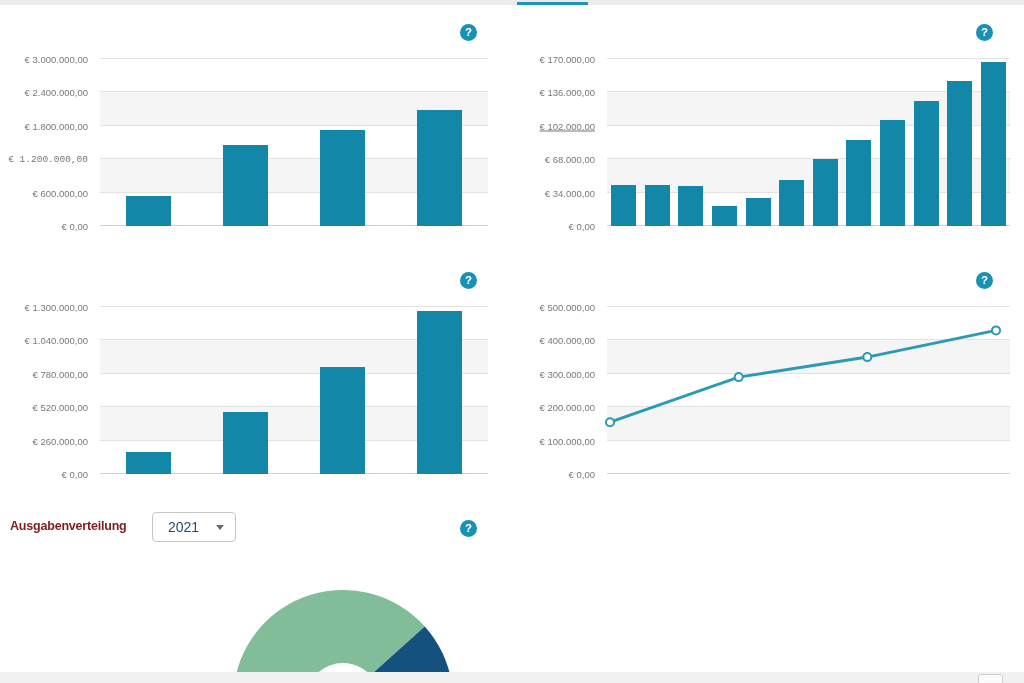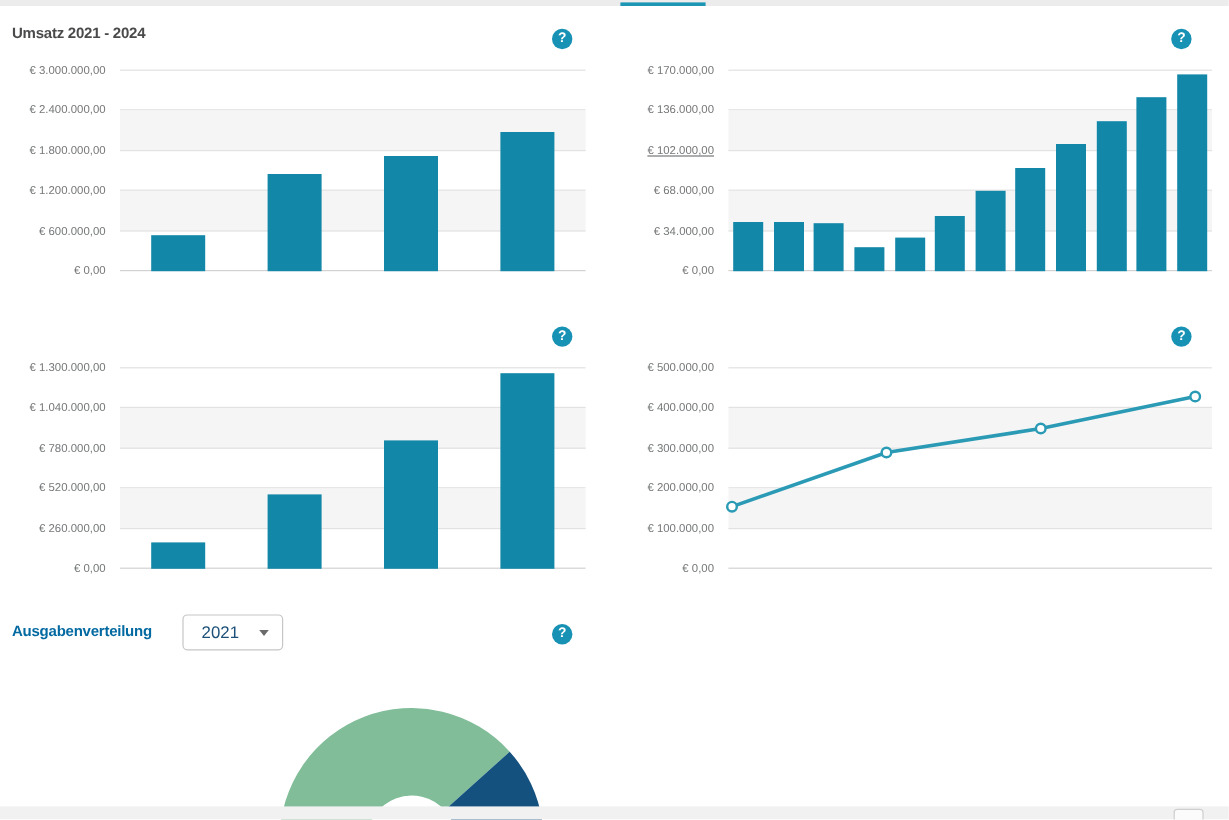--- a/index.html
+++ b/index.html
@@ -39,44 +39,43 @@
   .help{position:absolute;width:17px;height:17px;border-radius:50%;background:#1791b4;color:#fff;
     font-size:11.5px;font-weight:bold;display:flex;align-items:center;justify-content:center;
     cursor:pointer;z-index:3;line-height:1}
   #help-0{left:460px;top:24px}
   #help-1{left:976px;top:24px}
   #help-2{left:460px;top:272px}
   #help-3{left:976px;top:272px}
   #help-4{left:460px;top:520px}
 
   
-  .expense-label{position:absolute;left:10px;top:519px;font-size:12.5px;font-weight:bold;color:#0369a1;letter-spacing:-0.2px}
+  .expense-label{position:absolute;left:10px;top:519px;font-size:12.5px;font-weight:bold;color:#7f1d1d;letter-spacing:-0.2px}
   .dropdown{position:absolute;left:152px;top:512px;width:84px;height:30px;border:1px solid #c6c6c6;
     border-radius:4px;background:#fff;display:flex;align-items:center;justify-content:space-between;
     padding:0 11px 0 15px;box-sizing:border-box;cursor:pointer}
   .dropdown .val{font-size:14px;color:#1c5078}
   .caret{width:0;height:0;border-left:4px solid transparent;border-right:4px solid transparent;
     border-top:5px solid #6b6b6b}
   #donut{position:absolute;left:233px;top:590px;width:220px;height:110px;z-index:1}
 </style>
 </head>
 <body>
 
 <div class="top-strip">
   <div class="tab-underline"></div>
 </div>
 
 <section class="chart-panel" id="panel-0">
-  <h2 class="chart-title">Umsatz 2021 - 2024</h2>
   <div class="chart-body">
     <div class="ycol">
         <span class="ytick" style="top: 0px;">€ 3.000.000,00</span>
         <span class="ytick" style="top: 33.4px;">€ 2.400.000,00</span>
         <span class="ytick" style="top: 66.8px;">€ 1.800.000,00</span>
-        <span class="ytick" style="top: 100.2px;">€ 1.200.000,00</span>
+        <span class="ytick" style="top: 100.2px; font-family: Liberation Mono, monospace;">€ 1.200.000,00</span>
         <span class="ytick" style="top: 133.6px;">€ 600.000,00</span>
         <span class="ytick" style="top: 167px;">€ 0,00</span>
       </div>
     <div class="plot">
         <div class="gridline" style="top: 0px;"></div>
         <div class="gridline" style="top: 33.4px;"></div>
         <div class="gridline" style="top: 66.8px;"></div>
         <div class="gridline" style="top: 100.2px;"></div>
         <div class="gridline" style="top: 133.6px;"></div>
         <div class="gridline base" style="top: 167px;"></div>

